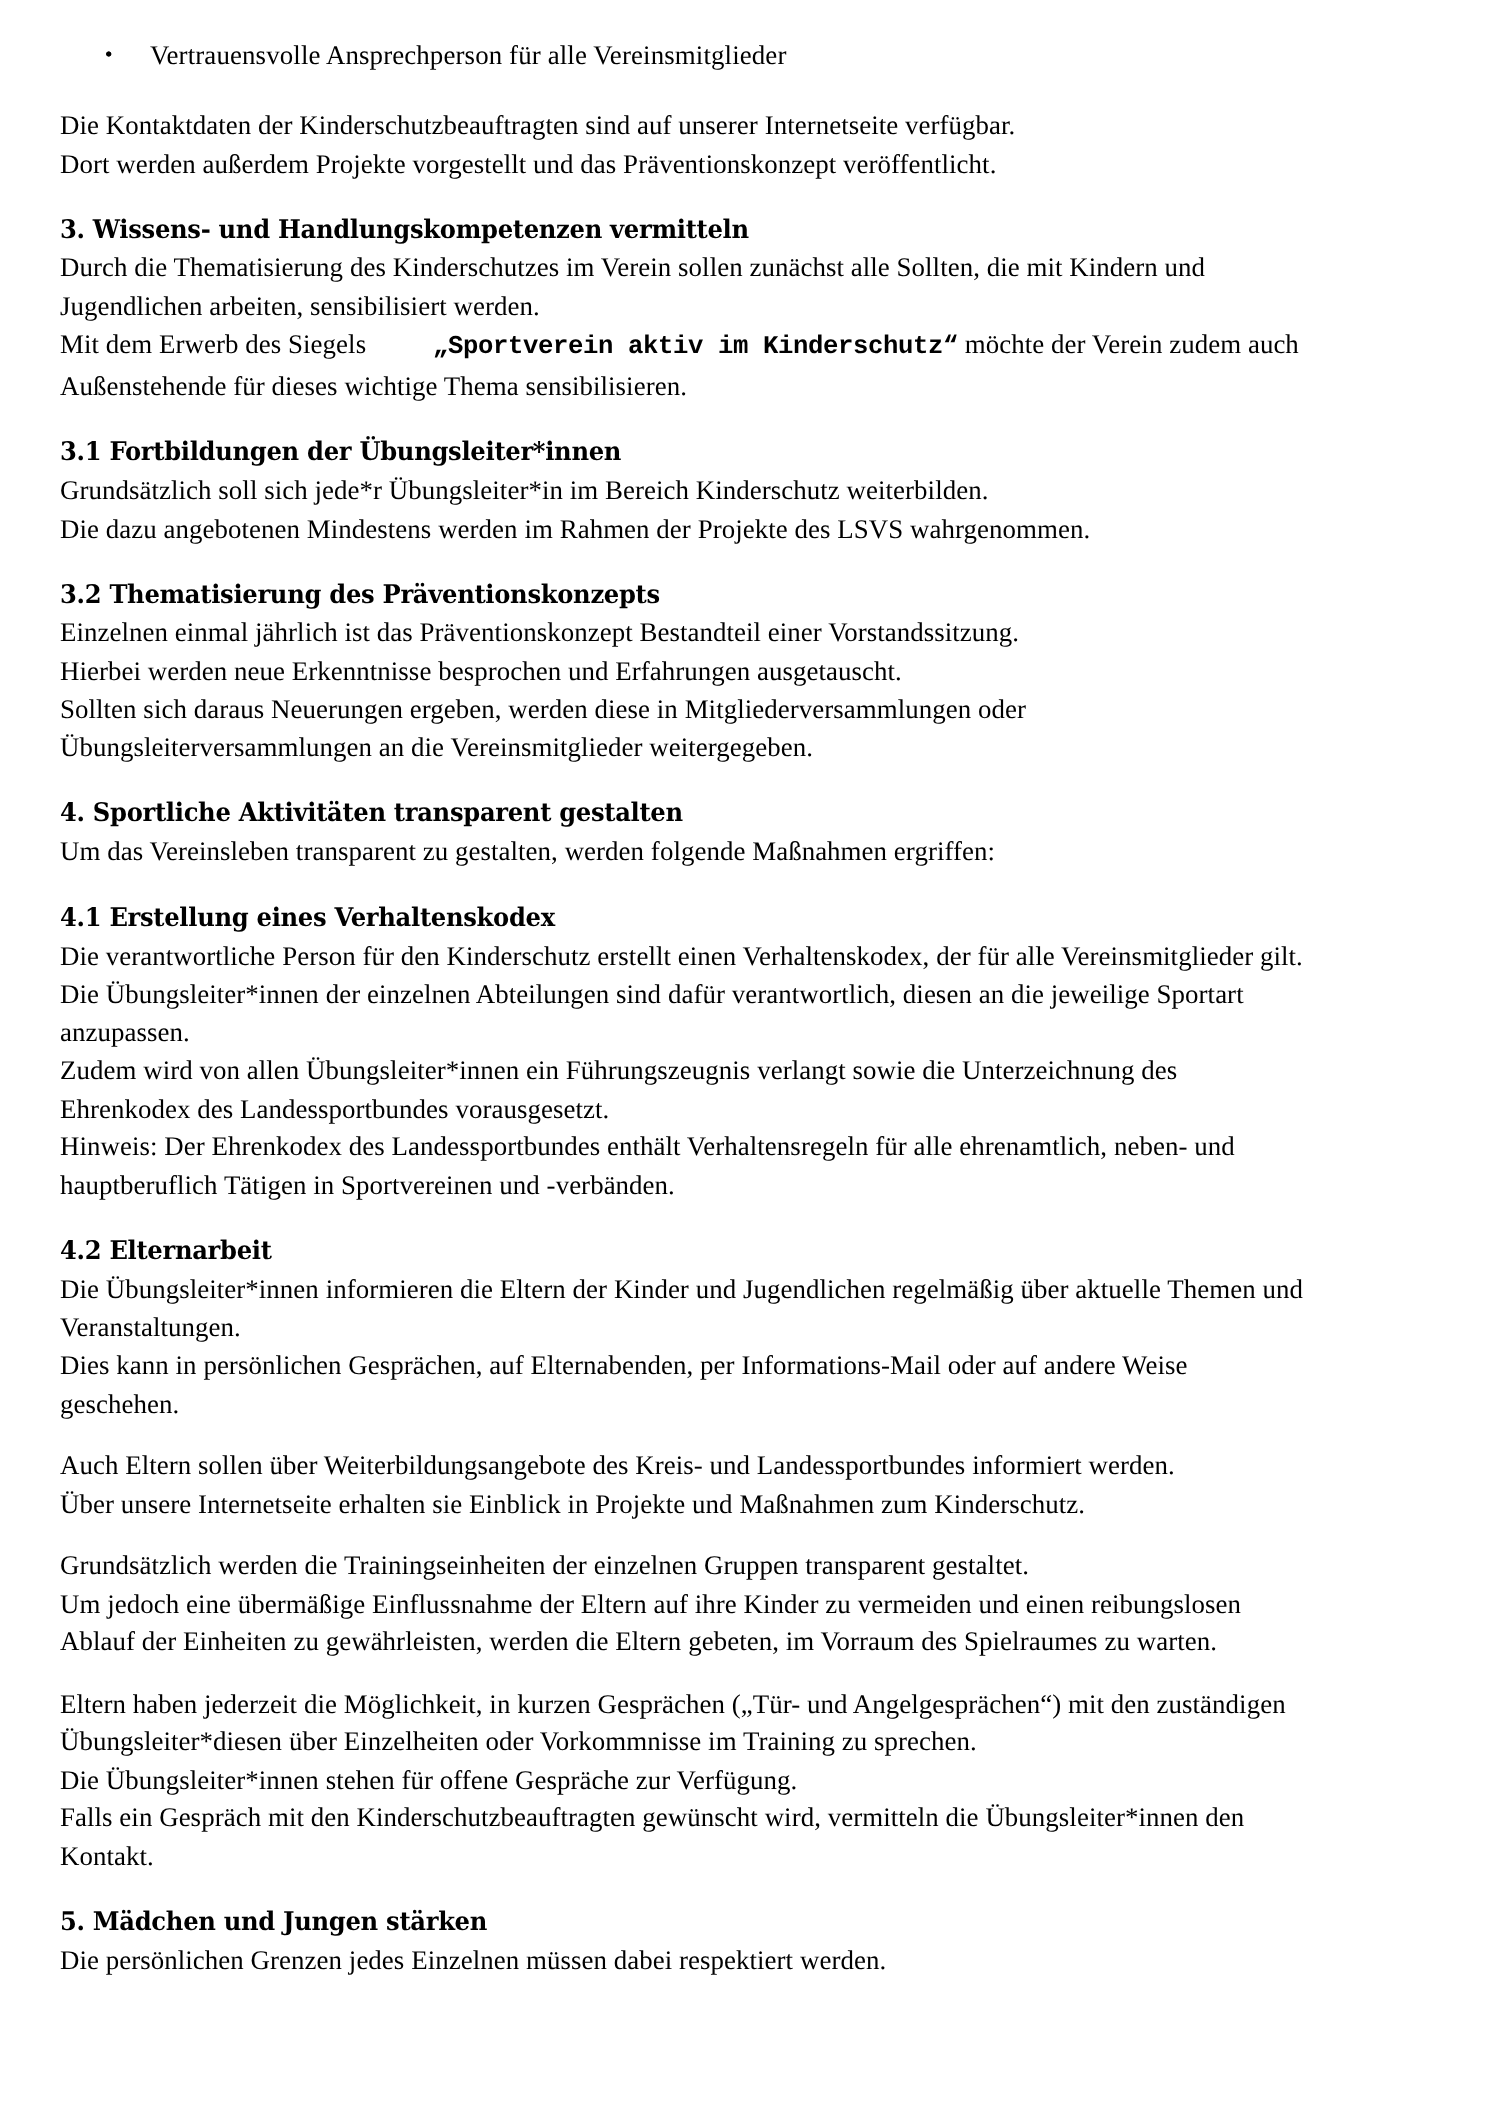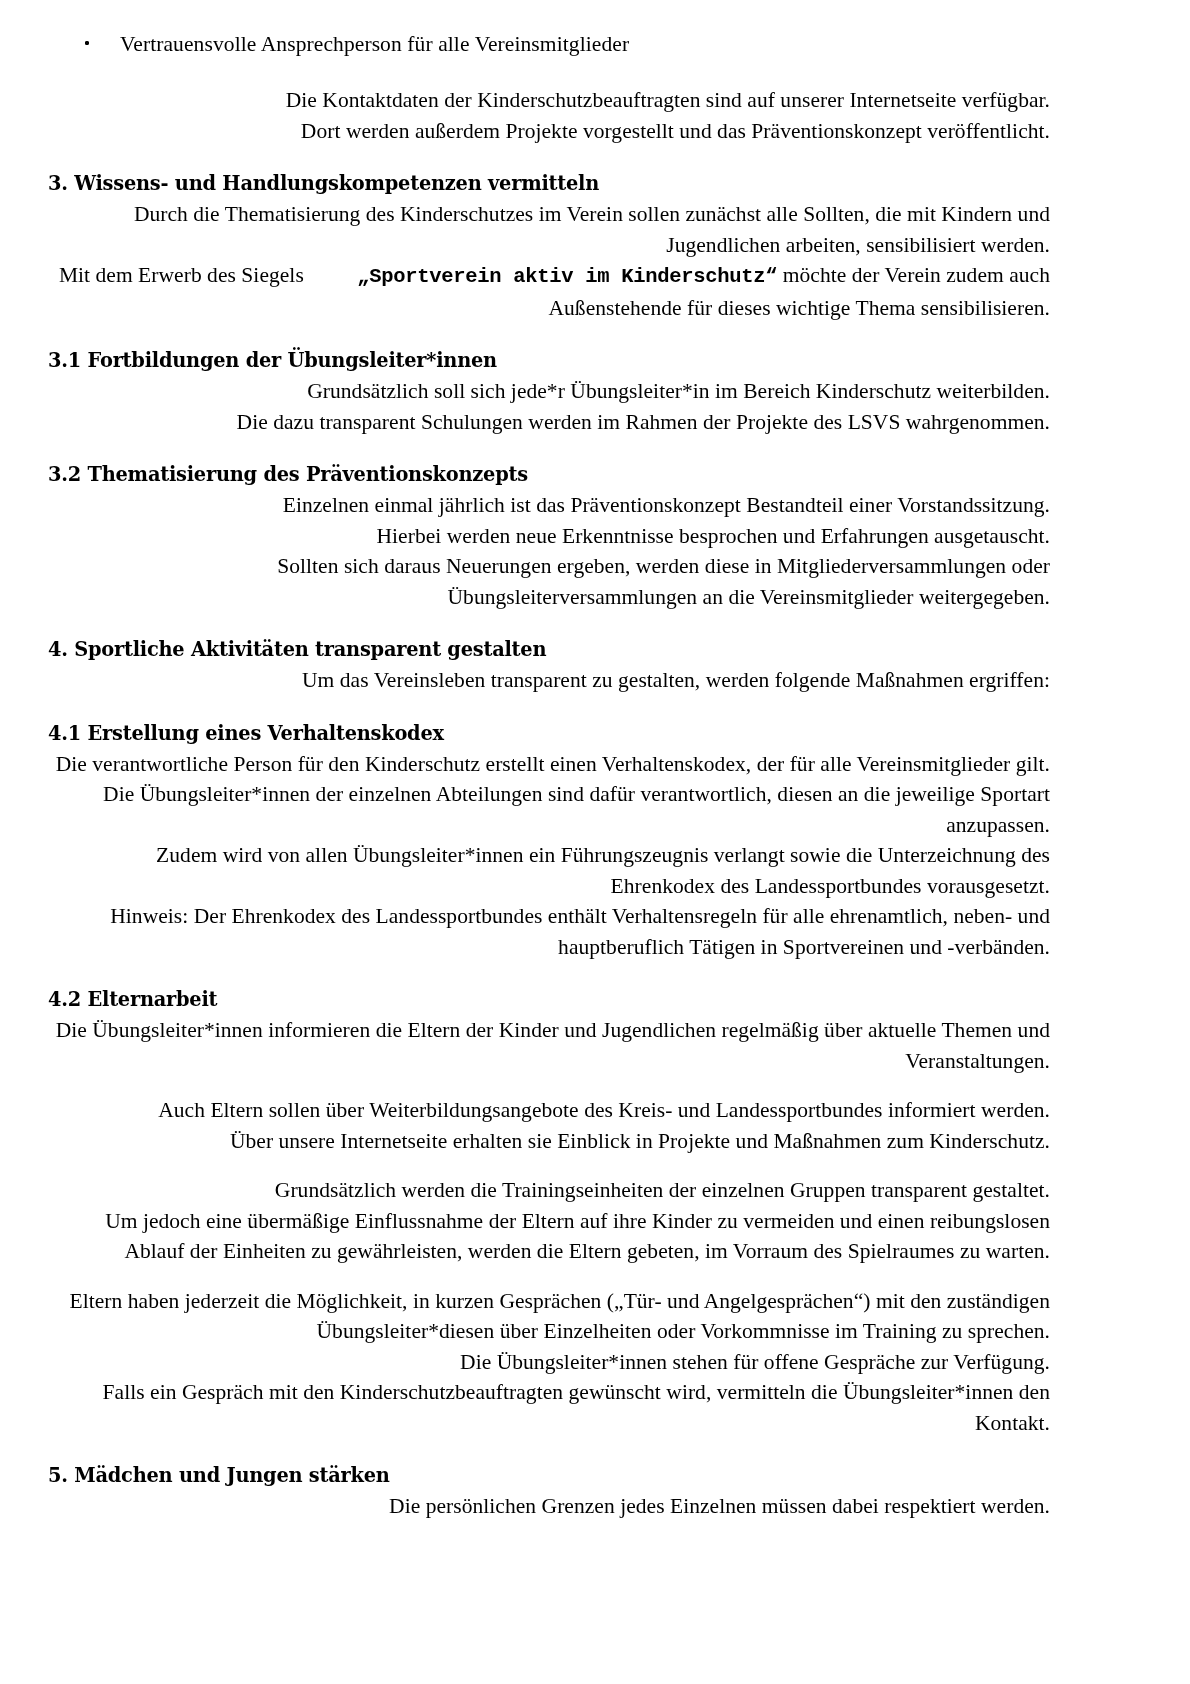--- a/index.html
+++ b/index.html
@@ -43,21 +43,21 @@
     line-height: 44px;
     font-size: 17px;
   }
 
   
   p.body {
     margin: 0;
     font-size: 21.5px;
     line-height: 30.5px;
     letter-spacing: 0.05px;
-    text-align: right;
+    text-align: left;
   }
   p.body.gap-before { margin-top: 19px; }
 
   
   h2.sec, h3.sub {
     margin: 0;
     font-family: "DejaVu Serif", "Liberation Serif", serif;
     font-weight: bold;
     color: #000000;
     font-size: 20.5px;
@@ -95,38 +95,39 @@
 
     <p class="body gap-before">Die Kontaktdaten der Kinderschutzbeauftragten sind auf unserer Internetseite verfügbar.</p>
     <p class="body">Dort werden außerdem Projekte vorgestellt und das Präventionskonzept veröffentlicht.</p>
 
     <h2 class="sec">3. Wissens- und Handlungskompetenzen vermitteln</h2>
     <p class="body">Durch die Thematisierung des Kinderschutzes im Verein sollen zunächst alle Sollten, die mit Kindern und Jugendlichen arbeiten, sensibilisiert werden.</p>
     <p class="body"><span>Mit dem Erwerb des Siegels </span><span class="inline-strong">„Sportverein aktiv im Kinderschutz“</span><span> möchte der Verein zudem auch Außenstehende für dieses wichtige Thema sensibilisieren.</span></p>
 
     <h3 class="sub">3.1 Fortbildungen der Übungsleiter*innen</h3>
     <p class="body">Grundsätzlich soll sich jede*r Übungsleiter*in im Bereich Kinderschutz weiterbilden.</p>
-    <p class="body">Die dazu transparent Schulungen werden im Rahmen der Projekte des LSVS wahrgenommen.</p>
+    <p class="body">Die dazu angebotenen Mindestens werden im Rahmen der Projekte des LSVS wahrgenommen.</p>
 
     <h3 class="sub">3.2 Thematisierung des Präventionskonzepts</h3>
     <p class="body">Einzelnen einmal jährlich ist das Präventionskonzept Bestandteil einer Vorstandssitzung.</p>
     <p class="body">Hierbei werden neue Erkenntnisse besprochen und Erfahrungen ausgetauscht.</p>
     <p class="body">Sollten sich daraus Neuerungen ergeben, werden diese in Mitgliederversammlungen oder Übungsleiterversammlungen an die Vereinsmitglieder weitergegeben.</p>
 
     <h2 class="sec">4. Sportliche Aktivitäten transparent gestalten</h2>
     <p class="body">Um das Vereinsleben transparent zu gestalten, werden folgende Maßnahmen ergriffen:</p>
 
     <h3 class="sub">4.1 Erstellung eines Verhaltenskodex</h3>
     <p class="body">Die verantwortliche Person für den Kinderschutz erstellt einen Verhaltenskodex, der für alle Vereinsmitglieder gilt.</p>
     <p class="body">Die Übungsleiter*innen der einzelnen Abteilungen sind dafür verantwortlich, diesen an die jeweilige Sportart anzupassen.</p>
     <p class="body">Zudem wird von allen Übungsleiter*innen ein Führungszeugnis verlangt sowie die Unterzeichnung des Ehrenkodex des Landessportbundes vorausgesetzt.</p>
     <p class="body">Hinweis: Der Ehrenkodex des Landessportbundes enthält Verhaltensregeln für alle ehrenamtlich, neben- und hauptberuflich Tätigen in Sportvereinen und -verbänden.</p>
 
     <h3 class="sub">4.2 Elternarbeit</h3>
     <p class="body">Die Übungsleiter*innen informieren die Eltern der Kinder und Jugendlichen regelmäßig über aktuelle Themen und Veranstaltungen.</p>
+    <p class="body">Dies kann in persönlichen Gesprächen, auf Elternabenden, per Informations-Mail oder auf andere Weise geschehen.</p>
 
     <p class="body gap-before">Auch Eltern sollen über Weiterbildungsangebote des Kreis- und Landessportbundes informiert werden.</p>
     <p class="body">Über unsere Internetseite erhalten sie Einblick in Projekte und Maßnahmen zum Kinderschutz.</p>
 
     <p class="body gap-before">Grundsätzlich werden die Trainingseinheiten der einzelnen Gruppen transparent gestaltet.</p>
     <p class="body">Um jedoch eine übermäßige Einflussnahme der Eltern auf ihre Kinder zu vermeiden und einen reibungslosen Ablauf der Einheiten zu gewährleisten, werden die Eltern gebeten, im Vorraum des Spielraumes zu warten.</p>
 
     <p class="body gap-before">Eltern haben jederzeit die Möglichkeit, in kurzen Gesprächen („Tür- und Angelgesprächen“) mit den zuständigen Übungsleiter*diesen über Einzelheiten oder Vorkommnisse im Training zu sprechen.</p>
     <p class="body">Die Übungsleiter*innen stehen für offene Gespräche zur Verfügung.</p>
     <p class="body">Falls ein Gespräch mit den Kinderschutzbeauftragten gewünscht wird, vermitteln die Übungsleiter*innen den Kontakt.</p>

